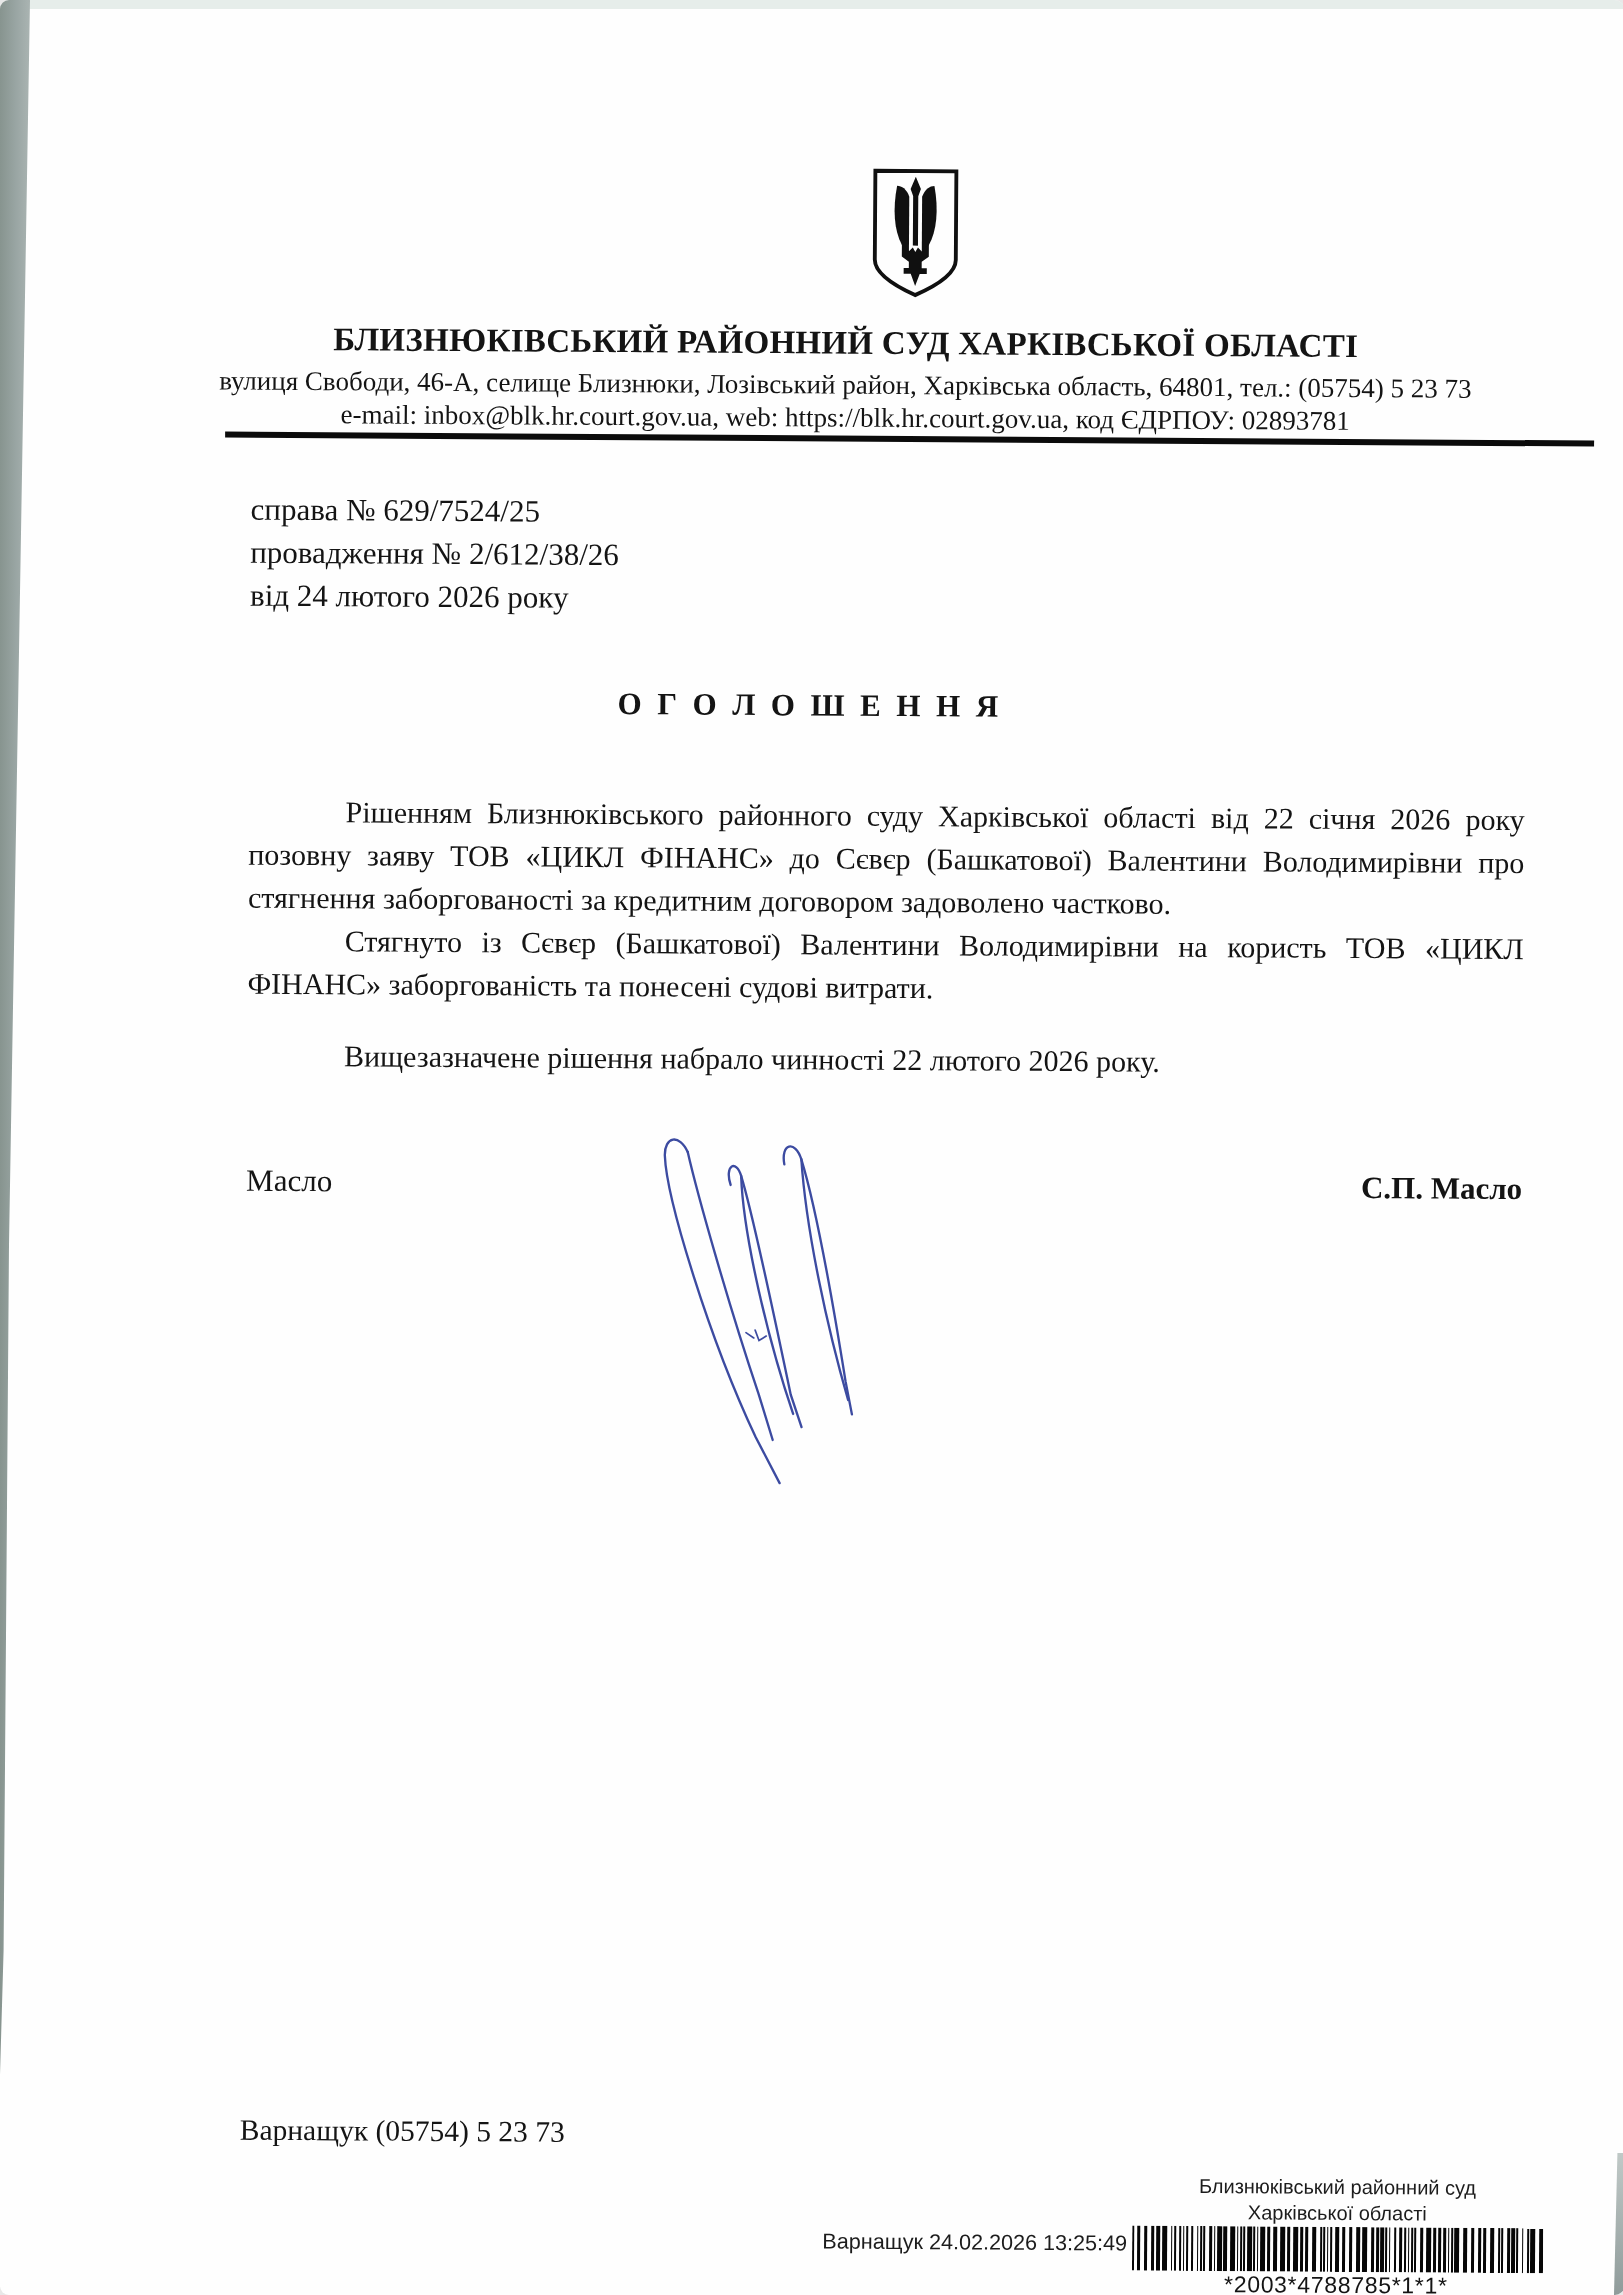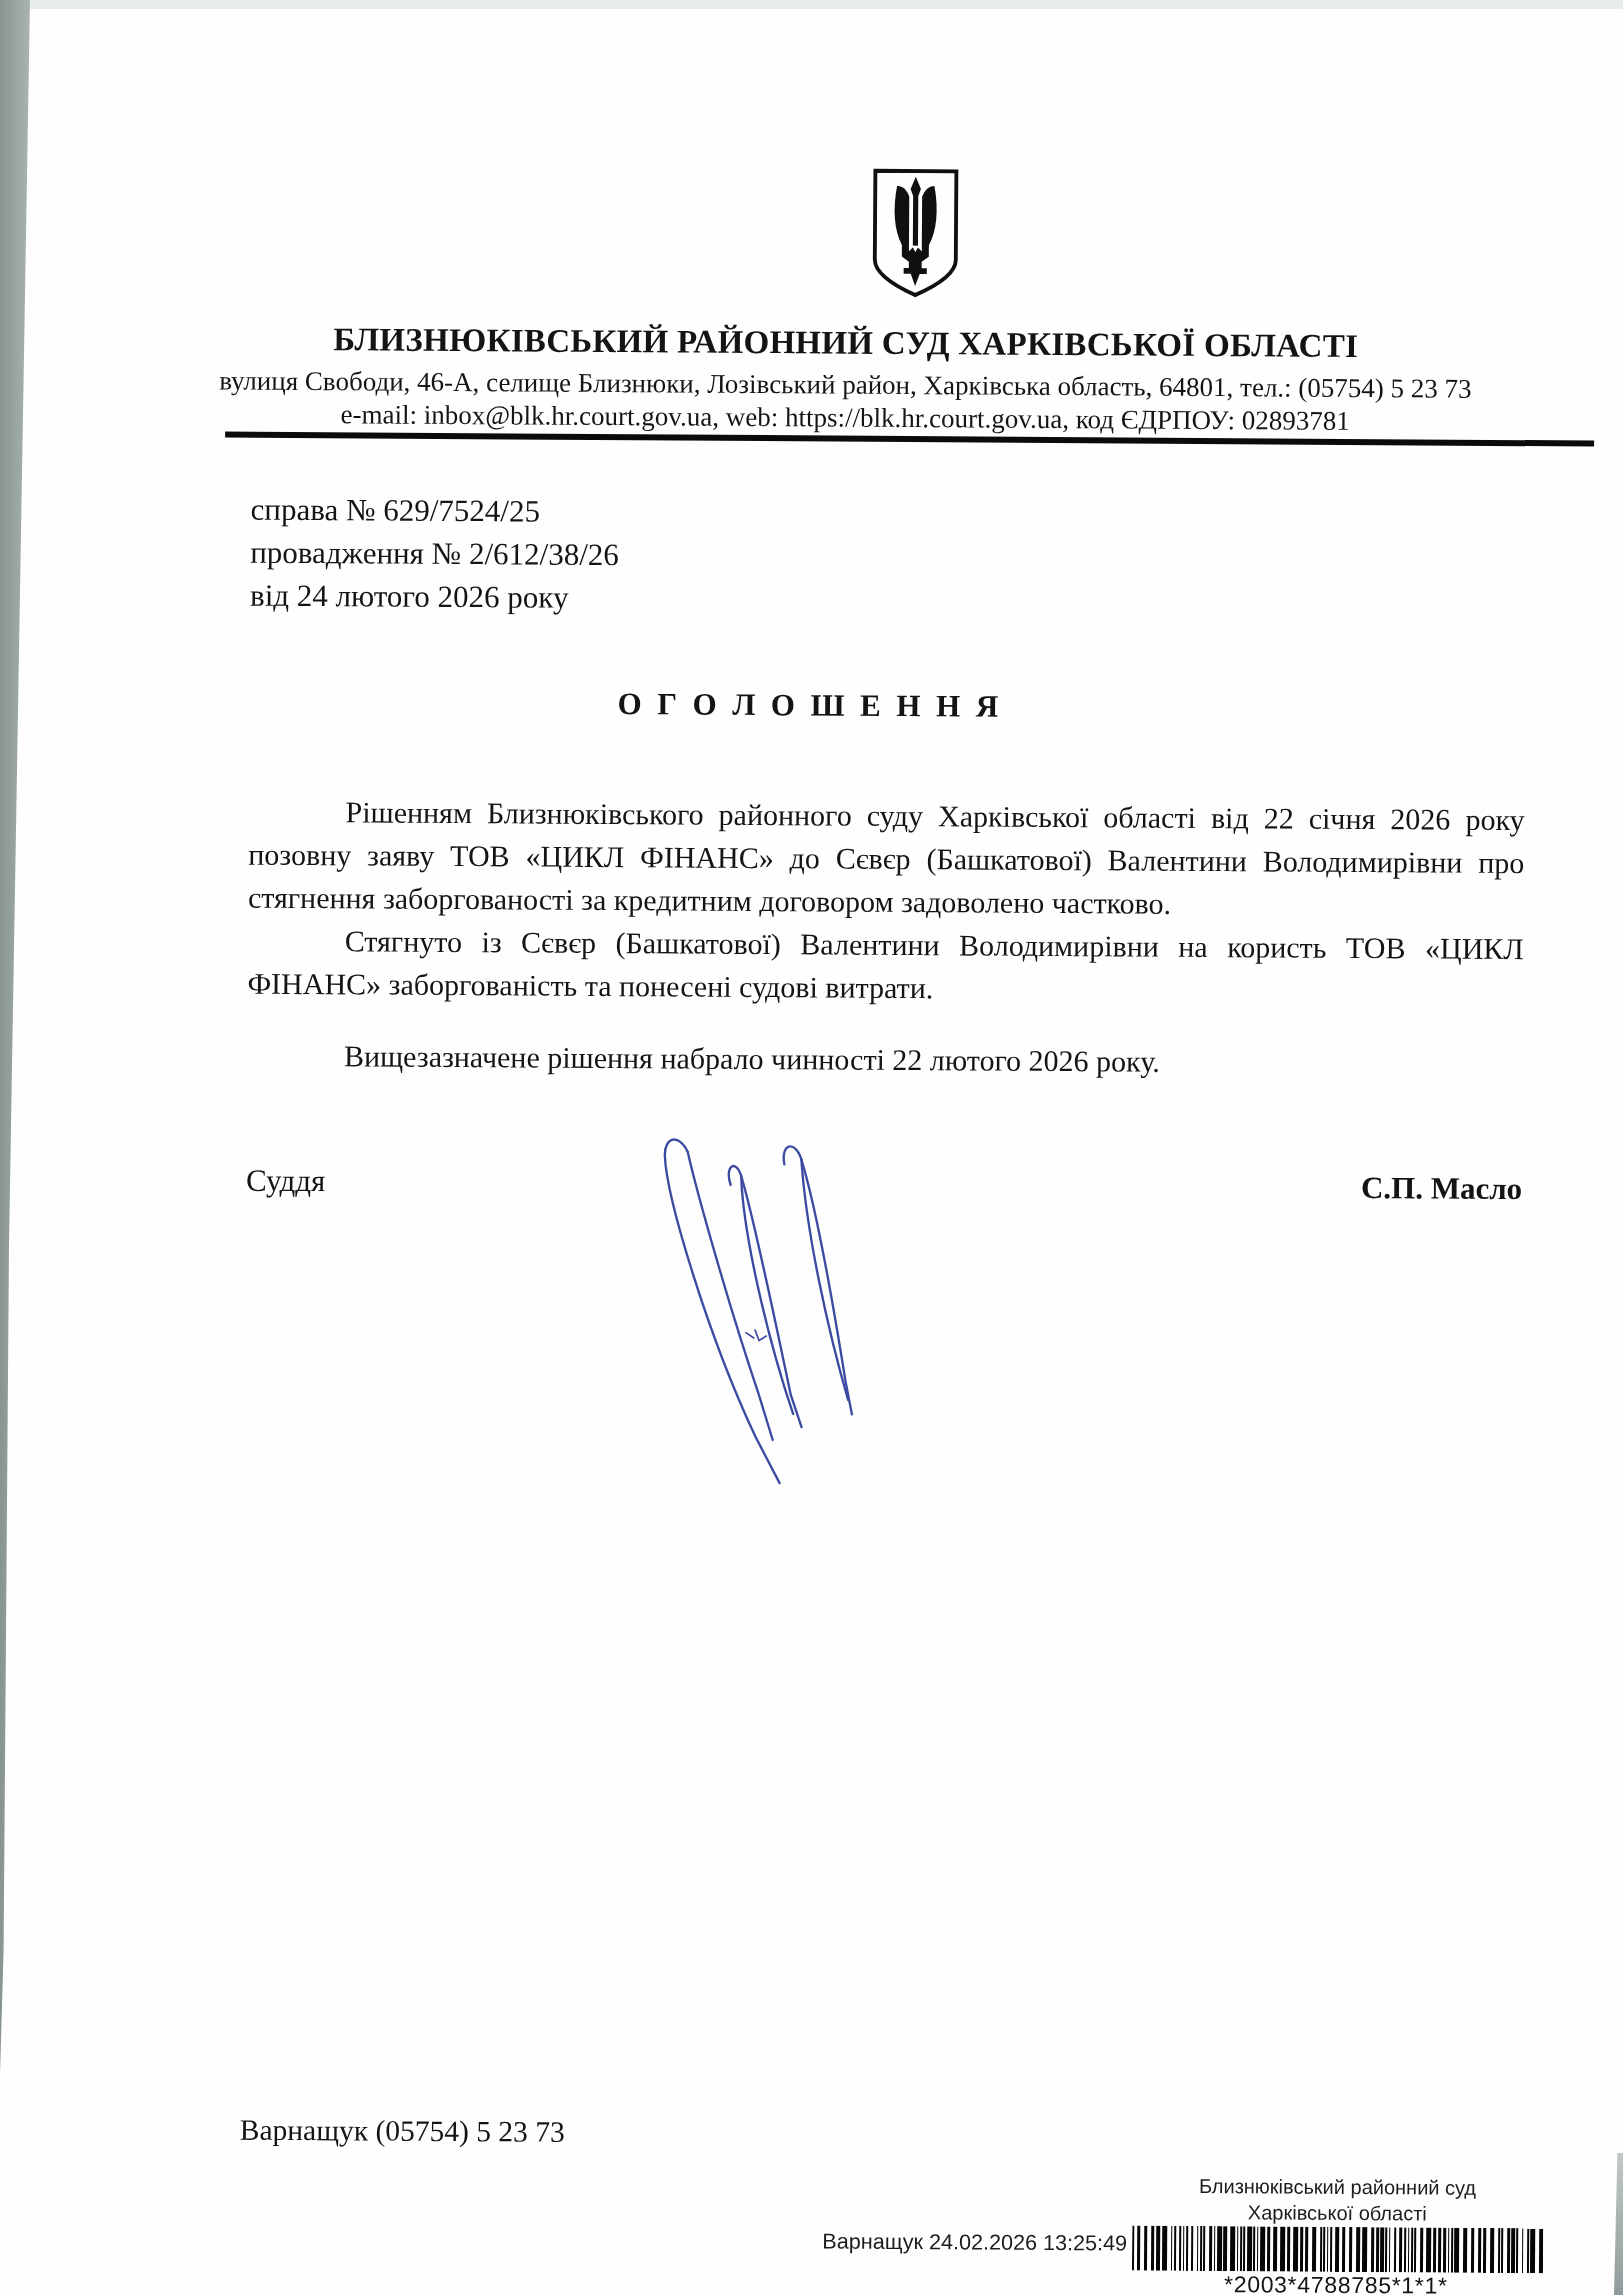--- a/index.html
+++ b/index.html
@@ -1,18 +1,18 @@
 <!DOCTYPE html>
 <html style="font-size:10.5px"><head>
 <meta charset="utf-8">
 <style>
   html,body{margin:0;padding:0;background:#e8e8e8;}
   .page{
     position:relative;width:1624px;height:2295px;background:#fefefe;
-    overflow:hidden;font-family:"Liberation Serif",serif;color:#141414;
+    overflow:hidden;font-family:"Liberation Serif",serif;color:#141414;border-radius:9px;
   }
   .skew{position:absolute;left:0;top:0;width:1624px;height:2295px;
     transform:rotate(0.38deg);transform-origin:0 0;}
   
   .edge-left{position:absolute;left:0;top:0;width:30px;height:2075px;
     background:linear-gradient(90deg,#87948f,#9aa6a4 55%,#aab4b2);
     clip-path:polygon(0 0,100% 0,30% 60%,12% 94%,0 100%);}
   .edge-top{position:absolute;left:0;top:0;width:1624px;height:9.2px;
     background:#dde7e3;opacity:.75;}
   .edge-right-bottom{position:absolute;left:1614px;top:2153px;width:9.8px;height:142px;
@@ -91,21 +91,21 @@
 
     <div class="doc-title">О Г О Л О Ш Е Н Н Я</div>
 
     <div class="body-text">
       <p>Рішенням Близнюківського районного суду Харківської області від 22 січня 2026 року позовну заяву ТОВ «ЦИКЛ ФІНАНС» до Сєвєр (Башкатової) Валентини Володимирівни про стягнення заборгованості за кредитним договором задоволено частково.</p>
       <p>Стягнуто із Сєвєр (Башкатової) Валентини Володимирівни на користь ТОВ «ЦИКЛ ФІНАНС» заборгованість та понесені судові витрати.</p>
       <p class="gap">Вищезазначене рішення набрало чинності 22 лютого 2026 року.</p>
     </div>
 
     <div class="judge-row">
-      <span>Суддя</span>
+      <span>Масло</span>
       <span class="judge-name">С.П. Масло</span>
     </div>
 
     <div class="signature">
       <svg viewBox="0 0 372 545" width="243" height="357">
         <g fill="none" stroke="#2c3c99" stroke-width="3.6" stroke-linecap="round" opacity="0.92">
           <path d="M97 32 C84 4 61 8 62 38 C65 104 132 318 204 468 L241 538"></path>
           <path d="M97 32 C112 96 160 262 208 402 L230 472"></path>
           <path d="M163 82 C153 52 171 42 179 68 C199 132 231 282 257 402 L274 452"></path>
           <path d="M179 68 C183 162 223 322 261 432"></path>

